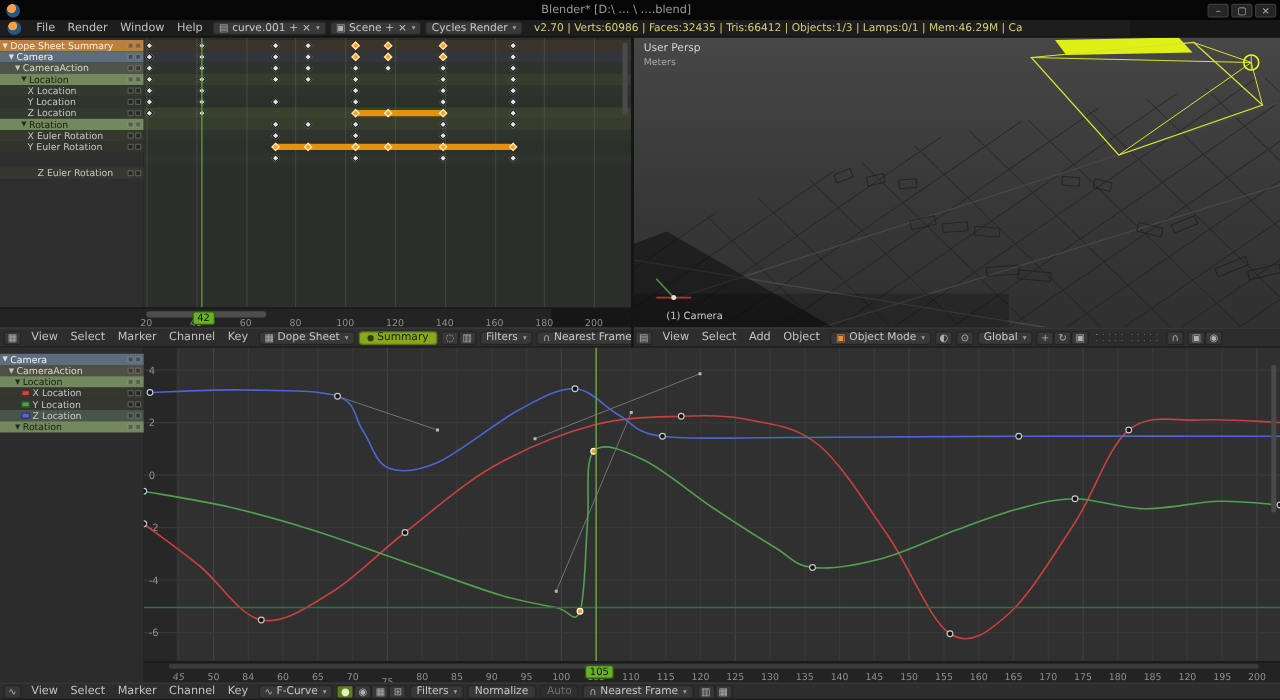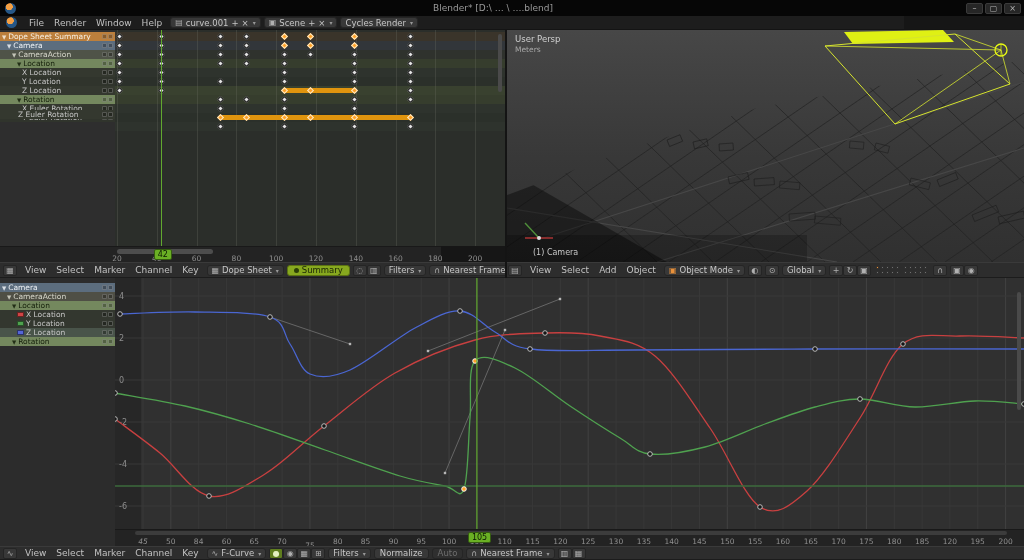--- a/index.html
+++ b/index.html
@@ -101,20 +101,21 @@
   </span>
   <span class="dd">
     <span class="dicn">▣</span>
     <span>Scene</span>
     <span>+</span>
     <span>×</span>
   </span>
   <span class="dd">
     <span>Cycles Render</span>
   </span>
+  <span class="stats">v2.70 | Verts:60986 | Faces:32435 | Tris:66412 | Objects:1/3 | Lamps:0/1 | Mem:46.29M | Ca</span>
 </div>
 
 <div class="abs panel" id="dope-list" style="left:0;top:30px;width:115px;height:216px;background:#2e2e2e">
     <div class="chanrow k-summary" style="top: 2px; padding-left: 2px;">
       <span class="exp">▼</span>
       <span>Dope Sheet Summary</span>
       <span class="chan-icons">
         <span class="mini"></span>
         <span class="mini"></span>
       </span>
@@ -179,21 +180,21 @@
         <span class="mini"></span>
       </span>
     </div>
     <div class="chanrow k-fcurve alt" style="top: 83px; padding-left: 22px;">
       <span>Y Euler Rotation</span>
       <span class="chan-icons">
         <span class="mini"></span>
         <span class="mini"></span>
       </span>
     </div>
-    <div class="chanrow k-fcurve" style="top: 80px; padding-left: 18px;">
+    <div class="chanrow k-fcurve" style="top: 104px; padding-left: 30px;">
       <span>Z Euler Rotation</span>
       <span class="chan-icons">
         <span class="mini"></span>
         <span class="mini"></span>
       </span>
     </div>
   </div>
 <div class="abs" id="dope-region" style="left:115px;top:30px;width:390px;height:216px;background:#2b2e2a;overflow:hidden">
     <div>
       <div class="regrow r-summary" style="top: 2px;"></div>

